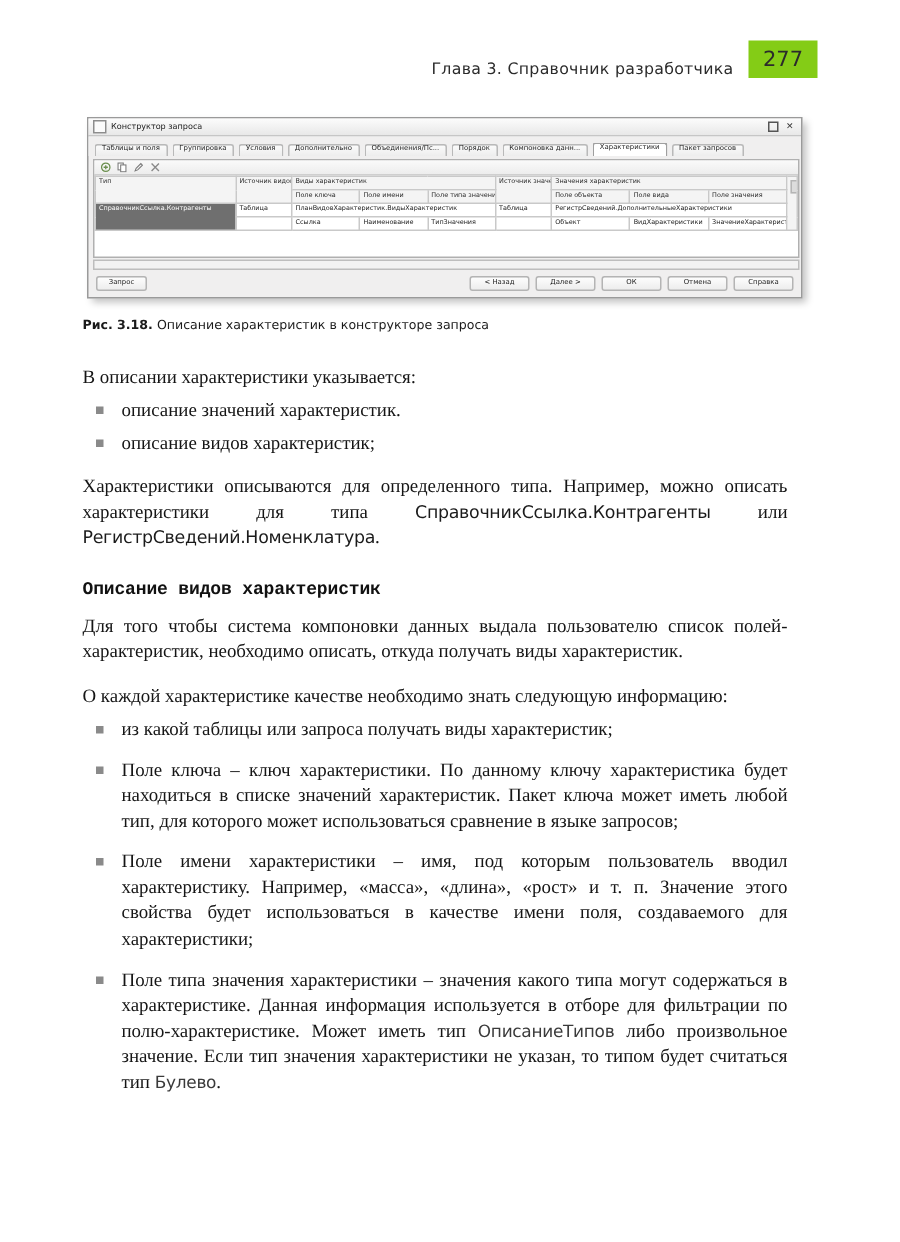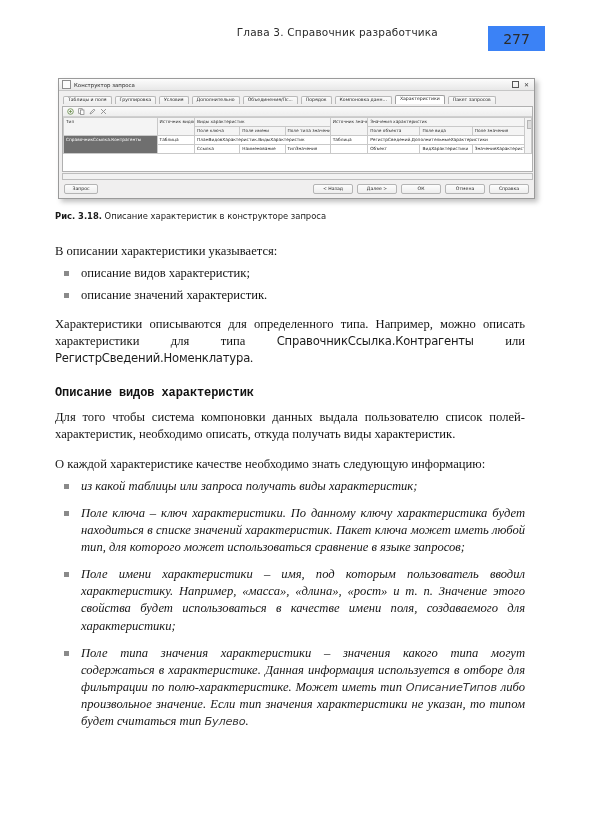--- a/index.html
+++ b/index.html
@@ -24,35 +24,34 @@
   }
 
   
   .header {
     position: absolute;
     left: 55px;
     top: 26px;
     width: 490px;
     height: 26px;
     display: flex;
-    align-items: flex-start;
+    align-items: flex-end;
     justify-content: flex-end;
-    gap: 40px;
   }
   .header-title {
     font-family: "DejaVu Sans", sans-serif;
     font-size: 10.5px;
     color: #2b2b2b;
     letter-spacing: 0.2px;
     padding-right: 10px;
     white-space: nowrap;
   }
   .page-number-box {
-    background: #3b82f6;
-    width: 57px;
+    background: #84cc16;
+    width: 46px;
     height: 25px;
     display: flex;
     align-items: center;
     justify-content: center;
     font-family: "DejaVu Sans", sans-serif;
     font-size: 14px;
     color: #2b2b2b;
   }
 
   
@@ -299,21 +298,21 @@
   ul.bullets li:last-child { margin-bottom: 0; }
   ul.bullets li::before {
     content: "";
     position: absolute;
     left: 9px;
     top: 6px;
     width: 5px;
     height: 5px;
     background: #8a8a8a;
   }
-  ul.bullets.spaced li { margin-bottom: 10px; font-style: italic; }
+  ul.bullets.spaced li { margin-bottom: 10px; }
 
   code.ident {
     font-family: "DejaVu Sans", sans-serif;
     font-size: 11.3px;
     color: #3a3a3a;
     letter-spacing: -0.2px;
   }
   span.sans {
     font-family: "DejaVu Sans", sans-serif;
     font-size: 11.6px;
@@ -438,22 +437,22 @@
   <div class="caption">
     <b>Рис. 3.18.</b>
     <span>Описание характеристик в  конструкторе запроса</span>
   </div>
 
   <div class="content">
 
     <p class="body tight">В описании характеристики указывается:</p>
 
     <ul class="bullets">
+      <li>описание значений характеристик.</li>
       <li>описание видов характеристик;</li>
-      <li>описание значений характеристик.</li>
     </ul>
 
     <div class="gap-s"></div>
 
     <p class="body"><span>Характеристики описываются для определенного типа. Например, можно описать характеристики для типа </span><span class="sans">СправочникСсылка.Контрагенты</span><span> или </span><span class="sans">РегистрСведений.Номенклатура</span><span>.</span></p>
 
     <div class="gap-m"></div>
 
     <h3 class="subhead">Описание видов характеристик</h3>
 

